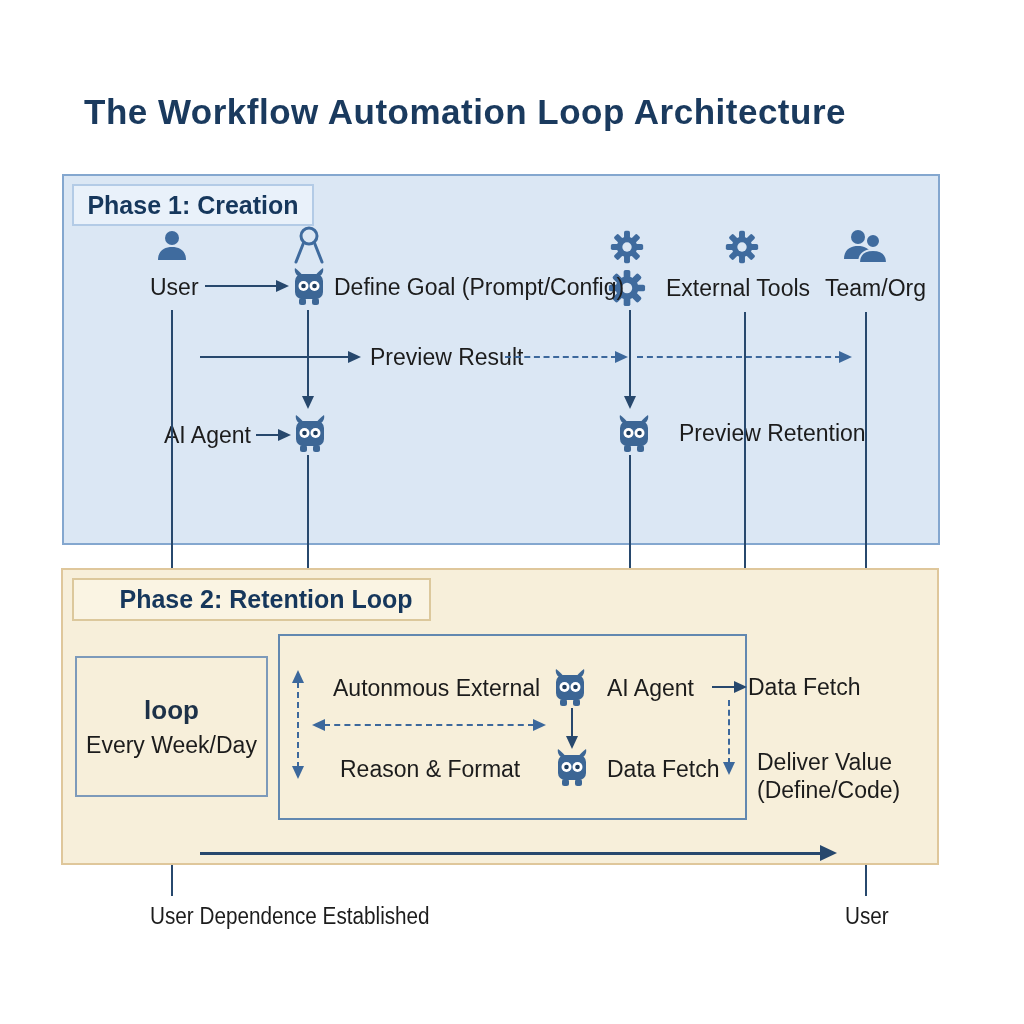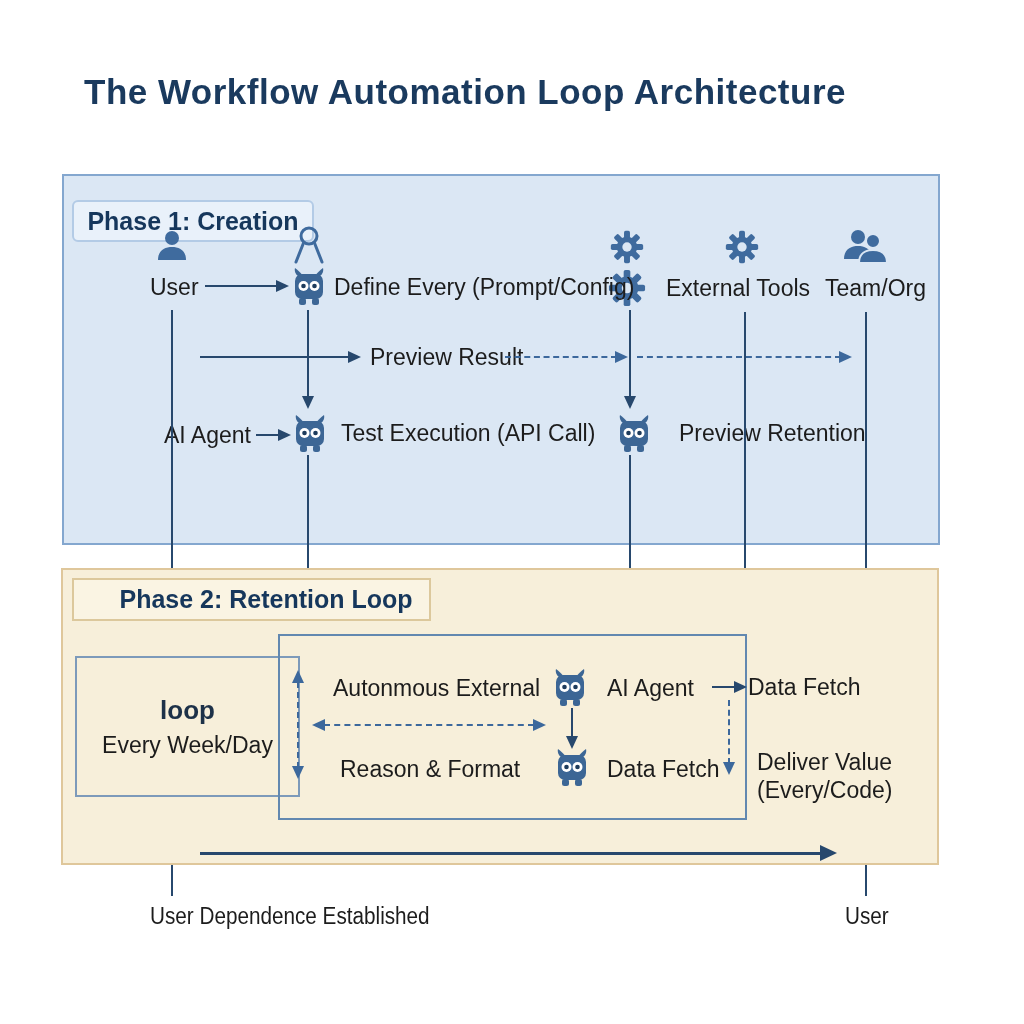--- a/index.html
+++ b/index.html
@@ -6,21 +6,21 @@
     --title-navy:#1a3a5e; --steel:#3f6b9e; --line:#27486d; --text:#1c1c1c;
     --phase1-bg:#dbe7f4; --phase1-border:#84a7cf; --phase1-label-bg:#e9f1fa; --phase1-label-border:#b3cbe6;
     --phase2-bg:#f7efda; --phase2-border:#dfc79b; --phase2-label-bg:#faf4e3; --phase2-label-border:#dcc89c;
     --inner-border:#6288b0; --loop-border:#7d9aba; --robot:#3c6695; --dashed:#3c689c;
   }
   html,body{margin:0;padding:0;}
   body{background:#ffffff;font-family:"Liberation Sans",sans-serif;}
   #stage{position:relative;width:1024px;height:1024px;background:#ffffff;overflow:hidden;}
 
   .t{position:absolute;font-size:23px;color:var(--text);white-space:nowrap;transform:translateY(-50%);line-height:1.1;}
-  .navy{color:var(--title-navy);font-weight:bold;}
+  .navy{color:var(--title-navy);font-weight:bold;margin-top:20px;}
   .title{font-size:35px;letter-spacing:.5px;}
   .phase-label{position:absolute;display:flex;align-items:center;justify-content:center;
     font-size:25px;font-weight:bold;color:#16375c;}
   .p1label{background:var(--phase1-label-bg);border:2px solid var(--phase1-label-border);}
   .p2label{background:var(--phase2-label-bg);border:2px solid var(--phase2-label-border);}
 
   .box{position:absolute;box-sizing:border-box;}
   .phase1{background:var(--phase1-bg);border:2px solid var(--phase1-border);}
   .phase2{background:var(--phase2-bg);border:2px solid var(--phase2-border);}
   .inner-box{border:2px solid var(--inner-border);}
@@ -49,21 +49,21 @@
   .cond{transform:translateY(-50%) scaleX(.9);transform-origin:left center;}
 </style>
 </head>
 <body>
 
 <div id="stage">
 
   <div class="t navy title" style="left:84px;top:92px;">The Workflow Automation Loop Architecture</div>
 
   <div class="box phase1" style="left:62px;top:174px;width:878px;height:371px;"></div>
-  <div class="phase-label p1label" style="left:72px;top:200px;width:238px;height:38px;border-radius:6px;">Phase 1: Creation</div>
+  <div class="phase-label p1label" style="left:72px;top:184px;width:238px;height:38px;">Phase 1: Creation</div>
 
   <svg class="icon" style="left:154px;top:228px;" width="36" height="36" viewBox="0 0 36 36">
     <g fill="var(--steel)">
         <circle cx="18" cy="10" r="7"></circle>
         <path d="M4 32 C4 22 11 19 18 19 C25 19 32 22 32 32 Z"></path>
       </g>
   </svg>
   <svg class="icon" style="left:291px;top:226px;" width="36" height="40" viewBox="0 0 36 40">
     <g stroke="var(--steel)" stroke-width="3" fill="none" stroke-linecap="round">
         <circle cx="18" cy="10" r="8"></circle>
@@ -145,26 +145,25 @@
         <rect x="9" y="31" width="7" height="7" rx="2.5"></rect>
         <rect x="22" y="31" width="7" height="7" rx="2.5"></rect>
       </g>
     <circle cx="13.5" cy="19" r="5" fill="#fff"></circle>
       <circle cx="24.5" cy="19" r="5" fill="#fff"></circle>
     <circle cx="13.5" cy="19" r="2.3" fill="#1d3b5c"></circle>
       <circle cx="24.5" cy="19" r="2.3" fill="#1d3b5c"></circle>
   </svg>
 
   <div class="t" style="left:150px;top:288px;">User</div>
-  <div class="t" style="left:334px;top:288px;">Define Every (Prompt/Config)</div>
+  <div class="t" style="left:334px;top:288px;">Define Goal (Prompt/Config)</div>
   <div class="t" style="left:666px;top:289px;">External Tools</div>
   <div class="t" style="left:825px;top:289px;">Team/Org</div>
   <div class="t" style="left:370px;top:358px;">Preview Result</div>
   <div class="t" style="left:164px;top:436px;">AI Agent</div>
-  <div class="t" style="left:341px;top:434px;">Test Execution (API Call)</div>
   <div class="t" style="left:679px;top:434px;">Preview Retention</div>
 
   <div class="hline" style="left:205px;top:285px;width:72px;"></div>
   <div class="ah ah-right" style="left:276px;top:280px;"></div>
 
   <div class="hline" style="left:200px;top:356px;width:150px;"></div>
   <div class="ah ah-right" style="left:348px;top:351px;"></div>
   <div class="hline dash" style="left:505px;top:356px;width:112px;"></div>
   <div class="ah ah-right steel" style="left:615px;top:351px;"></div>
   <div class="hline dash" style="left:637px;top:356px;width:204px;"></div>
@@ -183,21 +182,21 @@
   <div class="vline" style="left:171px;top:800px;height:96px;"></div>
   <div class="vline" style="left:307px;top:455px;height:123px;"></div>
   <div class="vline" style="left:629px;top:455px;height:179px;"></div>
   <div class="vline" style="left:744px;top:312px;height:313px;"></div>
   <div class="vline" style="left:865px;top:312px;height:345px;"></div>
   <div class="vline" style="left:865px;top:816px;height:80px;"></div>
 
   <div class="box phase2" style="left:61px;top:568px;width:878px;height:297px;"></div>
   <div class="phase-label p2label" style="left:72px;top:578px;width:326px;height:39px;padding-left:29px;">Phase 2: Retention Loop</div>
 
-  <div class="box loop-box" style="left:75px;top:656px;width:225px;height:141px;">
+  <div class="box loop-box" style="left:75px;top:656px;width:193px;height:141px;">
     <div class="loop-title">loop</div>
     <div class="loop-sub">Every Week/Day</div>
   </div>
 
   <div class="box inner-box" style="left:278px;top:634px;width:469px;height:186px;"></div>
 
   <div class="ah ah-up steel" style="left:292px;top:670px;"></div>
   <div class="vline dash" style="left:297px;top:682px;height:86px;"></div>
   <div class="ah ah-down steel" style="left:292px;top:766px;"></div>
 
@@ -241,21 +240,21 @@
       <circle cx="24.5" cy="19" r="5" fill="#fff"></circle>
     <circle cx="13.5" cy="19" r="2.3" fill="#1d3b5c"></circle>
       <circle cx="24.5" cy="19" r="2.3" fill="#1d3b5c"></circle>
   </svg>
   <div class="t" style="left:607px;top:770px;">Data Fetch</div>
 
   <div class="vline dash" style="left:728px;top:700px;height:64px;"></div>
   <div class="ah ah-down steel" style="left:723px;top:762px;"></div>
 
   <div class="t" style="left:757px;top:763px;">Deliver Value</div>
-  <div class="t" style="left:757px;top:791px;">(Every/Code)</div>
+  <div class="t" style="left:757px;top:791px;">(Define/Code)</div>
 
   <div class="hline thick" style="left:200px;top:852px;width:622px;"></div>
   <div class="ah ah-right big" style="left:820px;top:845px;"></div>
 
   <div class="t cond" style="left:150px;top:917px;">User Dependence Established</div>
   <div class="t cond" style="left:845px;top:917px;">User</div>
 
 </div>
 
 </body></html>

